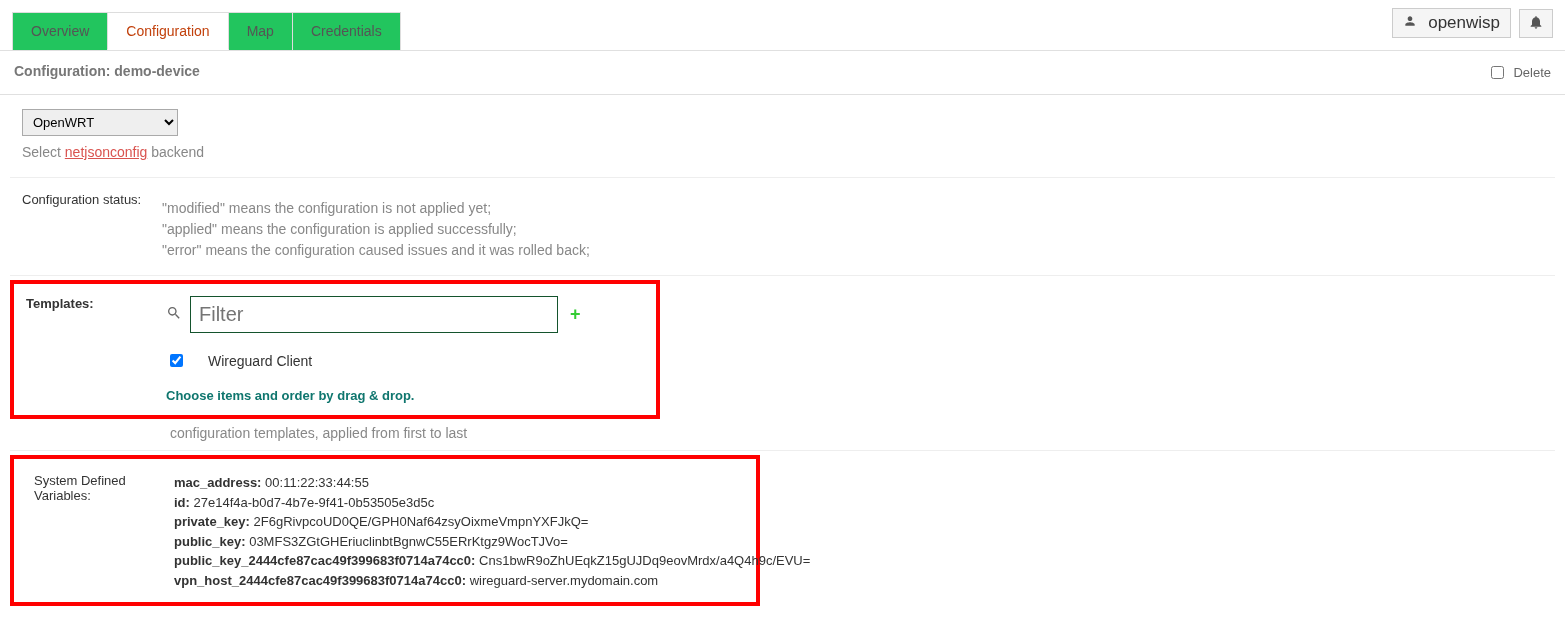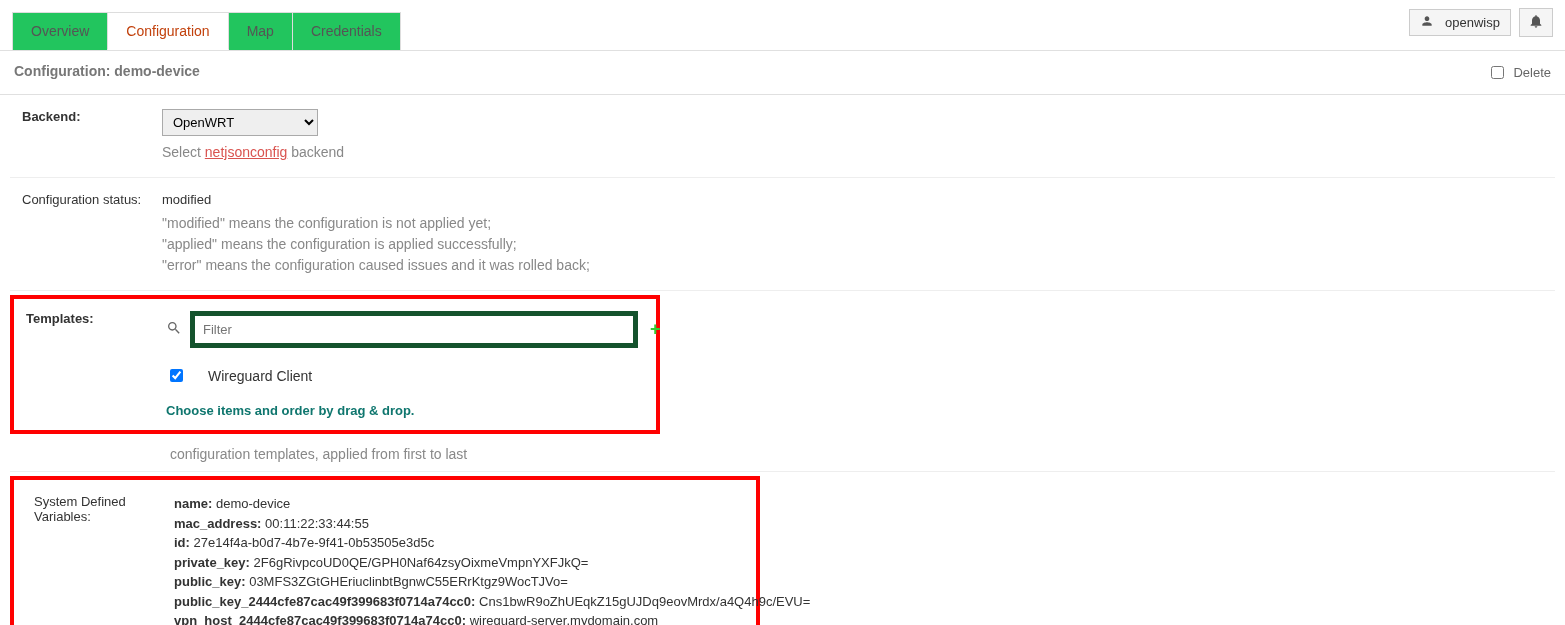--- a/index.html
+++ b/index.html
@@ -15,21 +15,21 @@
     top: 8px;
     right: 12px;
     display: flex;
     gap: 8px;
     align-items: center;
   }
   .user-btn {
     border: 1px solid #ccc;
     background: #f5f5f5;
     padding: 4px 10px;
-    font-size: 13px;
+    font-size: 17px;
     display: flex;
     align-items: center;
     gap: 11px;
     cursor: pointer;
   }
   .user-btn svg { width: 14px; height: 14px; fill: #555; }
   .bell-btn {
     border: 1px solid #ccc;
     background: #f5f5f5;
     padding: 4px 8px;
@@ -107,24 +107,24 @@
     max-width: 650px;
     position: relative;
   }
   .templates-area {
     display: flex;
     align-items: center;
     gap: 8px;
   }
   .search-icon svg { width: 16px; height: 16px; fill: #666; }
   .filter-input {
-    width: 448px;
+    width: 368px;
     padding: 6px 8px;
-    border: 5px solid #14532d;
-    font-size: 13px;
+    border: 1px solid #14532d;
+    font-size: 20px;
   }
   .add-plus { color: #3c3; font-size: 18px; font-weight: bold; cursor: pointer; margin-left: 4px; }
   .template-item {
     margin-top: 18px;
     display: flex;
     align-items: center;
     gap: 22px;
     font-size: 14px;
   }
   .drag-help {
@@ -169,35 +169,33 @@
   <div class="page-title">Configuration: demo-device</div>
   <label class="delete-wrap">
     <input type="checkbox" style="">
     <span>Delete</span>
   </label>
 </div>
 
 <div class="form-body">
 
   <div class="row">
-    <div class="label-col">Backend:</div>
     <div class="value-col">
       <select class="backend-select">
         <option>OpenWRT</option>
       </select>
       <div class="help-text">
         <span>Select </span><a href="#">netjsonconfig</a><span> backend</span>
       </div>
     </div>
   </div>
 
   <div class="row">
     <div class="label-col" style="font-weight:normal">Configuration status:</div>
     <div class="value-col">
-      <div>modified</div>
       <div class="help-text">
         <div>"modified" means the configuration is not applied yet;</div>
         <div>"applied" means the configuration is applied successfully;</div>
         <div>"error" means the configuration caused issues and it was rolled back;</div>
       </div>
     </div>
   </div>
 
   <div class="highlight-red">
     <div class="row noborder" style="padding:4px 4px 0 4px">
@@ -211,29 +209,28 @@
           <span class="add-plus">+</span>
         </div>
         <div class="template-item">
           <input type="checkbox" checked="" style="">
           <span>Wireguard Client</span>
         </div>
         <div class="drag-help">Choose items and order by drag &amp; drop.</div>
       </div>
     </div>
   </div>
-  <div class="help-text" style="margin-left:160px;margin-top:10px">configuration templates, applied from first to last</div>
+  <div class="help-text" style="margin-left:160px;margin-top:4px">configuration templates, applied from first to last</div>
 
   <div style="border-top:1px solid #eee;margin-top:6px"></div>
 
   <div class="highlight-red" style="max-width:750px">
     <div class="vars-row">
       <div class="label-col" style="font-weight:normal">System Defined Variables:</div>
       <div class="value-col vars-list">
-        <div><span class="kv-key">name:</span> <span>demo-device</span></div>
         <div><span class="kv-key">mac_address:</span> <span>00:11:22:33:44:55</span></div>
         <div><span class="kv-key">id:</span> <span>27e14f4a-b0d7-4b7e-9f41-0b53505e3d5c</span></div>
         <div><span class="kv-key">private_key:</span> <span>2F6gRivpcoUD0QE/GPH0Naf64zsyOixmeVmpnYXFJkQ=</span></div>
         <div><span class="kv-key">public_key:</span> <span>03MFS3ZGtGHEriuclinbtBgnwC55ERrKtgz9WocTJVo=</span></div>
         <div><span class="kv-key">public_key_2444cfe87cac49f399683f0714a74cc0:</span> <span>Cns1bwR9oZhUEqkZ15gUJDq9eovMrdx/a4Q4h9c/EVU=</span></div>
         <div><span class="kv-key">vpn_host_2444cfe87cac49f399683f0714a74cc0:</span> <span>wireguard-server.mydomain.com</span></div>
       </div>
     </div>
   </div>
 

